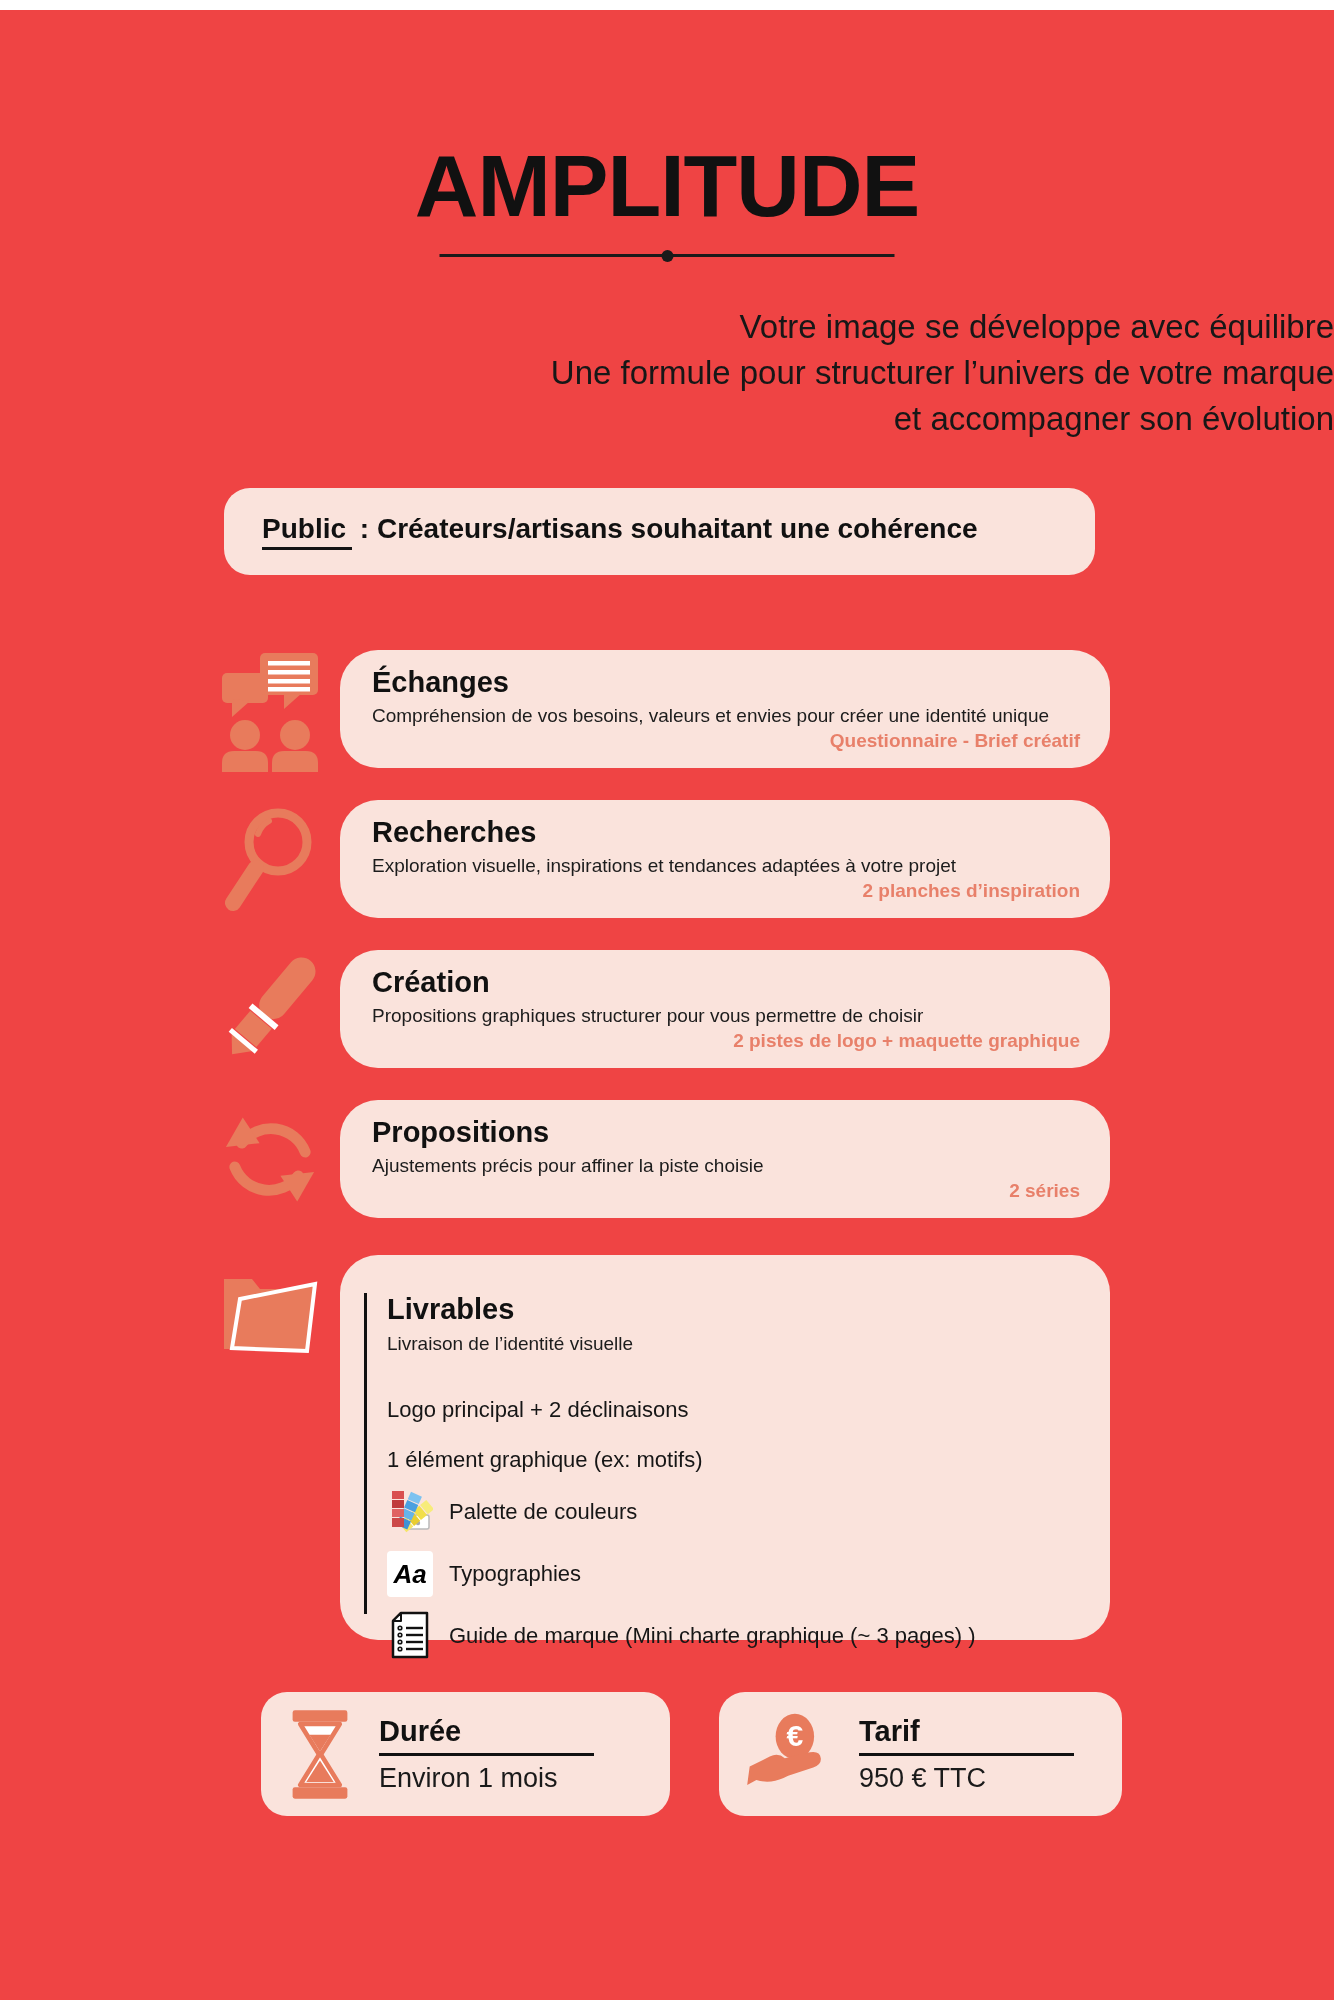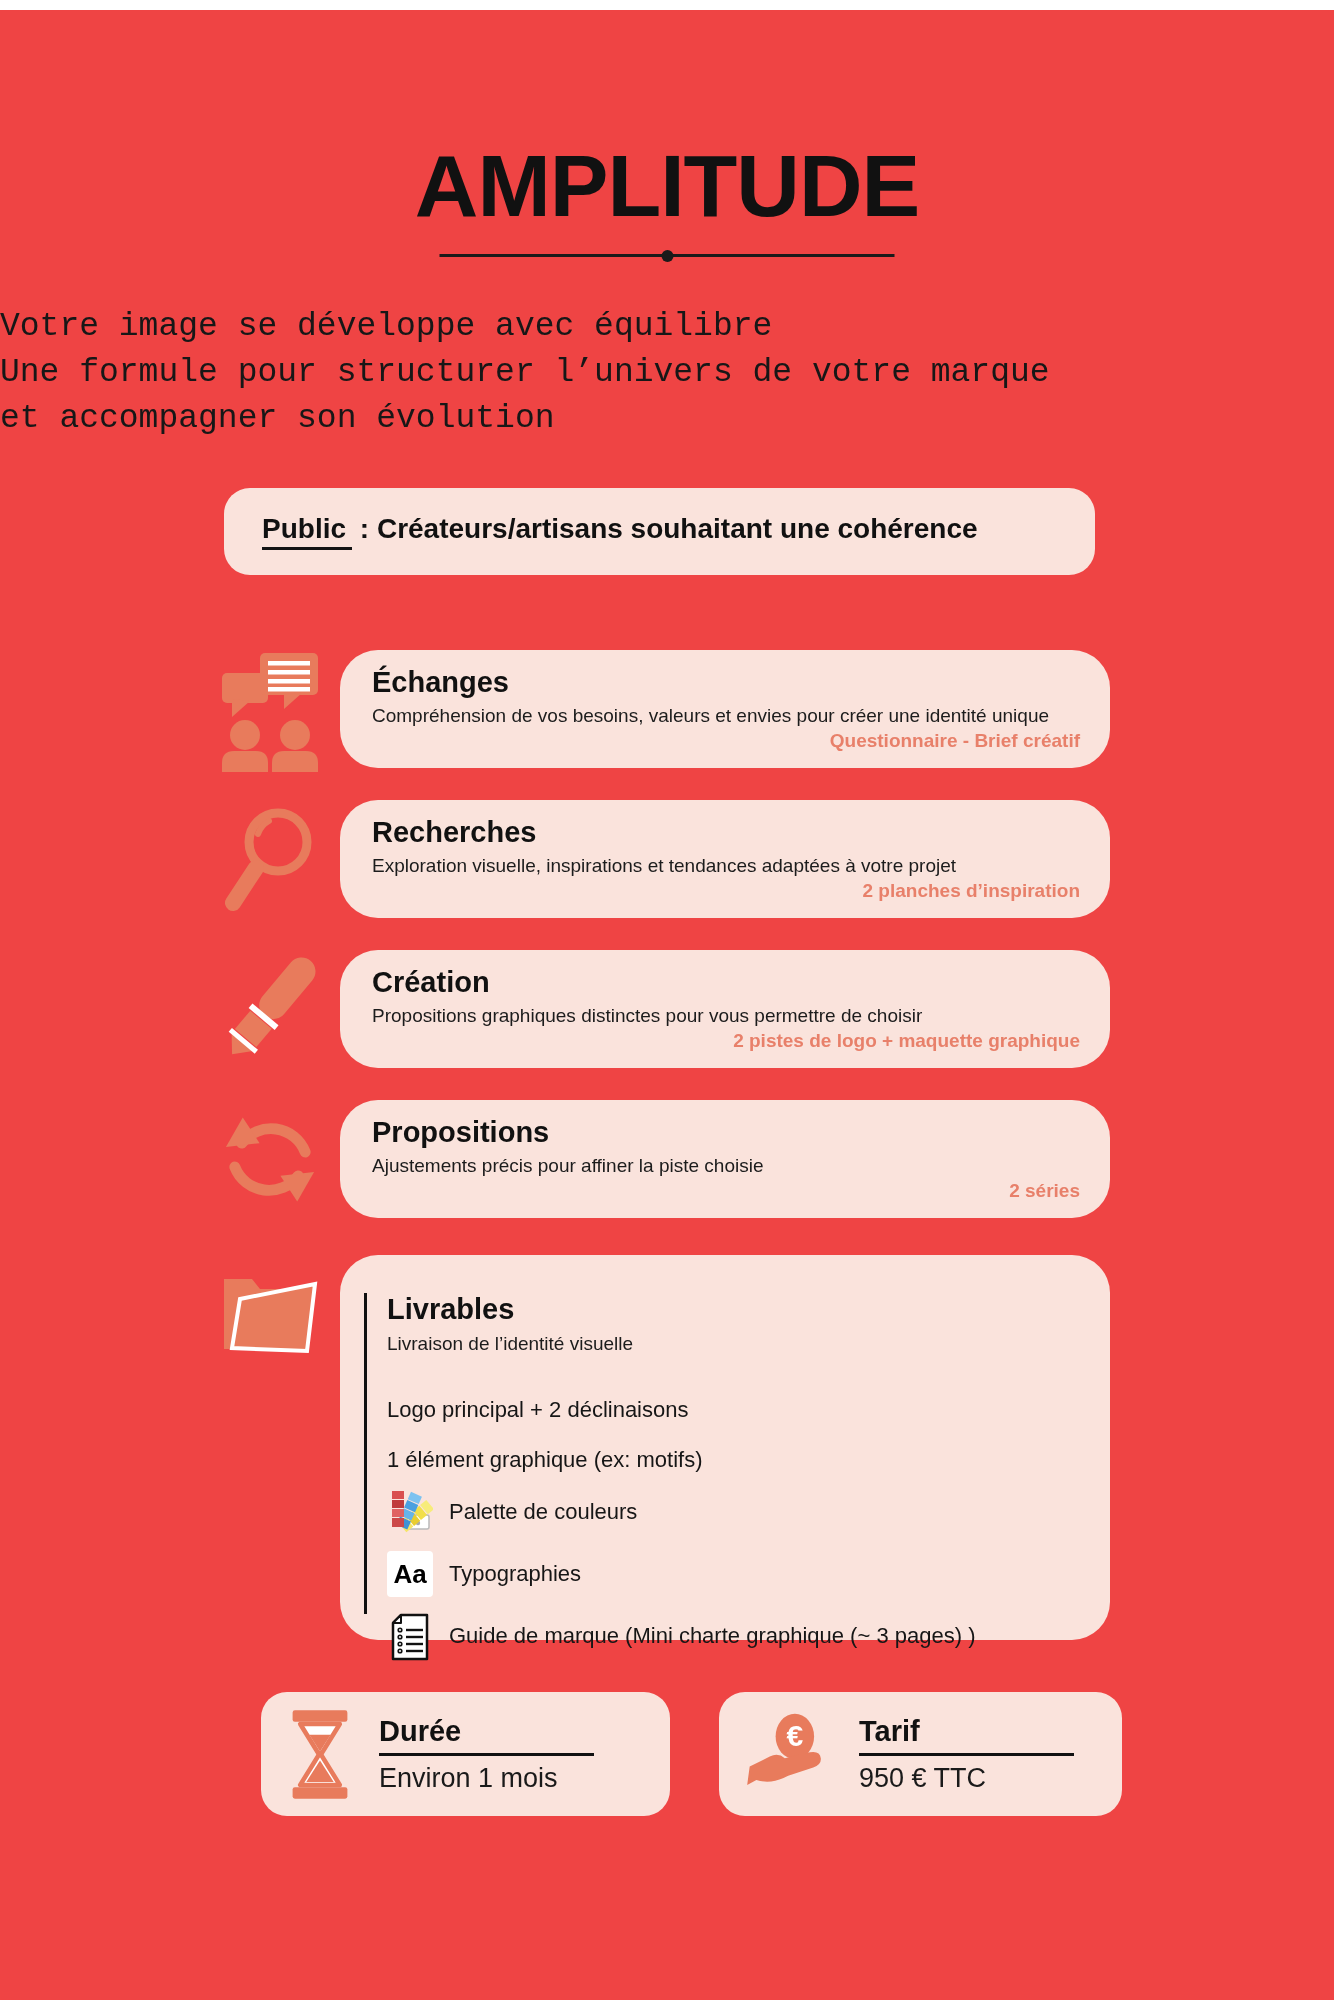--- a/index.html
+++ b/index.html
@@ -13,22 +13,22 @@
   body{font-family:"Liberation Sans", sans-serif;color:var(--ink);}
   .page{position:relative;width:1334px;height:2000px;background:#ef4444;overflow:hidden;margin:10px auto;padding-left:24px;}
 
   
   .title{position:absolute;top:132px;left:0;width:100%;text-align:center;
          font-size:88px;font-weight:800;letter-spacing:-1px;line-height:1;color:#111;}
   .divider{position:absolute;top:244px;left:50%;transform:translateX(-50%);
            width:455px;height:3px;background:#1a1a1a;}
   .divider::after{content:"";position:absolute;left:50%;top:50%;transform:translate(-50%,-50%);
            width:12px;height:12px;border-radius:50%;background:#1a1a1a;}
-  .subtitle{position:absolute;top:294px;left:0;width:100%;text-align:left;
-            font-family:Liberation Mono, monospace;font-size:33px;line-height:46px;color:#171717;}
+  .subtitle{position:absolute;top:294px;left:0;width:100%;text-align:right;
+            font-family:Liberation Sans, sans-serif;font-size:33px;line-height:46px;color:#171717;}
 
   
   .public-banner{position:absolute;top:478px;left:224px;width:871px;height:87px;
                  background:var(--pink);border-radius:26px;display:flex;align-items:center;
                  padding:0 38px;font-size:28px;font-weight:700;color:#111;}
   .public-label{border-bottom:3.5px solid #141414;padding-bottom:2px;padding-right:6px;display:inline-block;}
 
   
   .step-row{position:absolute;left:0;width:1206px;height:118px;}
   .r1{top:640px;} .r2{top:790px;} .r3{top:940px;} .r4{top:1090px;}
@@ -44,21 +44,21 @@
   .livrables-row{position:absolute;top:1245px;left:0;width:1334px;height:356px;}
   .livr-icon{position:absolute;left:218px;top:10px;width:104px;height:96px;color:var(--coral);}
   .livr-box{position:absolute;left:340px;top:0;width:770px;height:385px;background:var(--pink);
             border-radius:38px;padding:38px 30px 26px 24px;}
   .livr-content{border-left:3px solid #101010;padding-left:20px;height:100%;}
   .livr-title{font-size:29px;font-weight:700;color:#111;}
   .livr-sub{font-size:19px;margin-top:7px;color:#1c1c1c;}
   .livr-item{font-size:22px;color:#161616;margin-top:24px;}
   .livr-item.first{margin-top:42px;}
   .livr-icon-item{display:flex;align-items:center;gap:16px;margin-top:16px;font-size:22px;color:#161616;}
-  .mini-icon{width:46px;height:46px;flex:0 0 46px;display:flex;align-items:flex-start;justify-content:center;}
+  .mini-icon{width:46px;height:46px;flex:0 0 46px;display:flex;align-items:flex-end;justify-content:center;font-style:italic;}
   .aa-box{width:46px;height:46px;background:#ffffff;border-radius:4px;display:flex;align-items:center;
           justify-content:center;font-size:26px;font-weight:700;color:#000;}
 
   
   .card{position:absolute;top:1682px;height:124px;background:var(--pink);border-radius:26px;
         display:flex;align-items:center;padding-left:24px;gap:24px;}
   .card-duree{left:261px;width:409px;}
   .card-tarif{left:719px;width:403px;}
   .card-icon{color:var(--coral);flex:0 0 auto;display:flex;align-items:center;justify-content:center;}
   .card-text{display:flex;flex-direction:column;}
@@ -143,21 +143,21 @@
           </g>
           <g fill="#ffffff">
             <rect x="29" y="66" width="34" height="6"></rect>
             <rect x="29" y="98" width="34" height="5"></rect>
           </g>
         </g>
       </svg>
     </div>
     <div class="step-box">
       <div class="step-title">Création</div>
-      <div class="step-desc">Propositions graphiques distinctes pour vous permettre de choisir</div>
+      <div class="step-desc">Propositions graphiques structurer pour vous permettre de choisir</div>
       <div class="step-note">2 pistes de logo + maquette graphique</div>
     </div>
   </div>
 
   <div class="step-row r4">
     <div class="step-icon">
       <svg width="105" height="105" viewBox="0 0 105 105">
         <g fill="none" stroke="currentColor" stroke-width="11" stroke-linecap="round">
           <path d="M24,36 A37,37 0 0 1 88,45"></path>
           <path d="M81,69 A37,37 0 0 1 17,60"></path>

